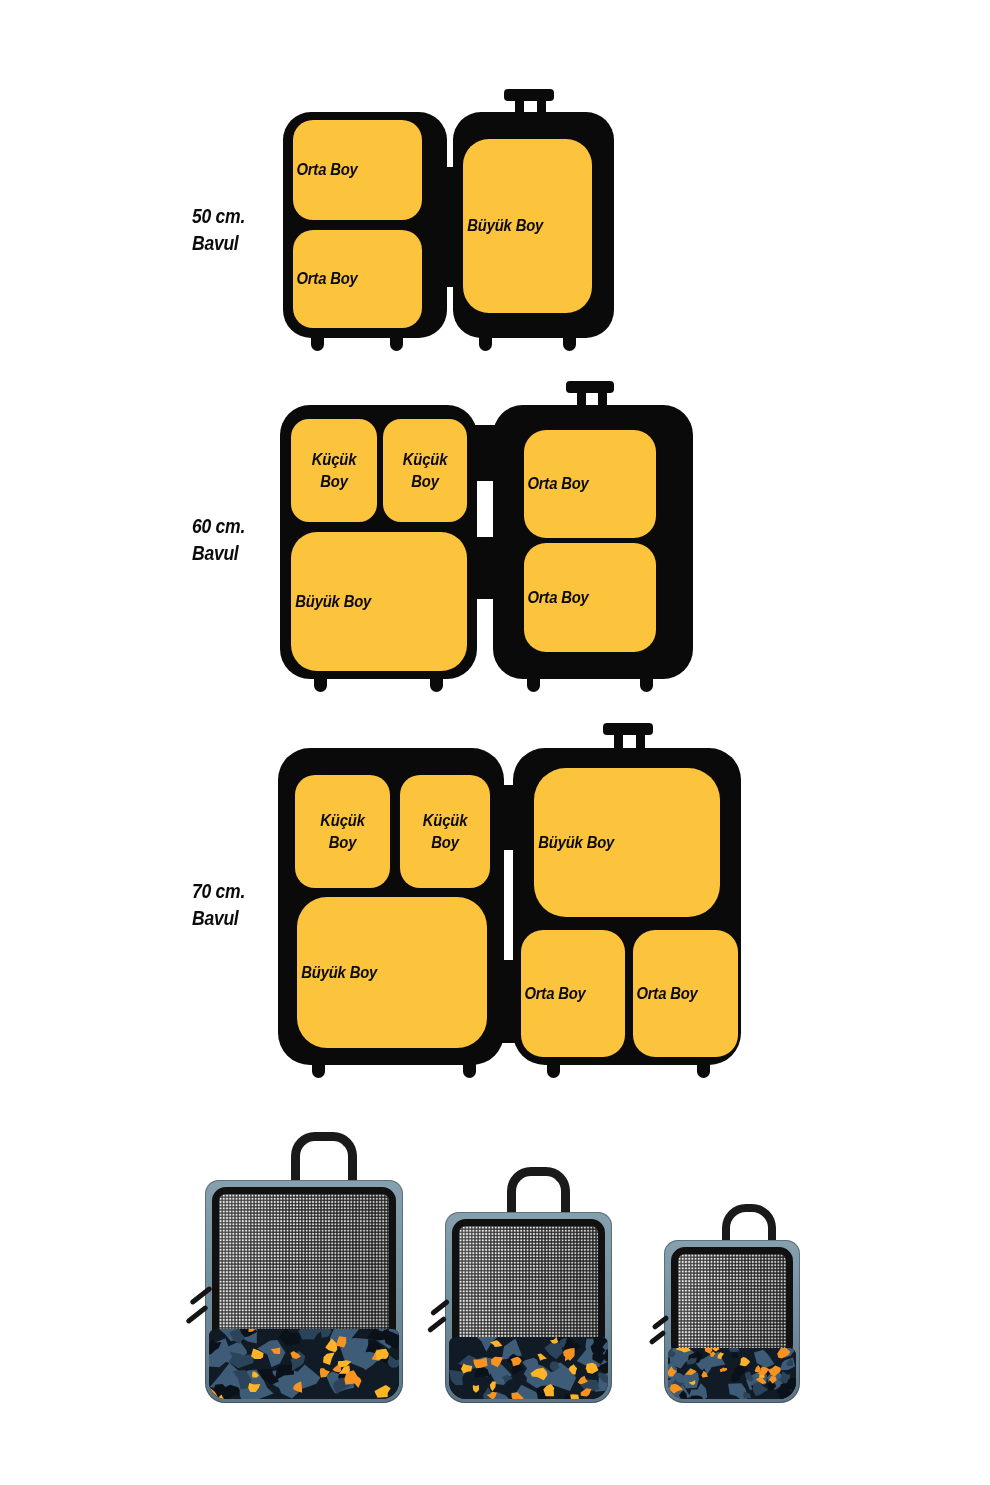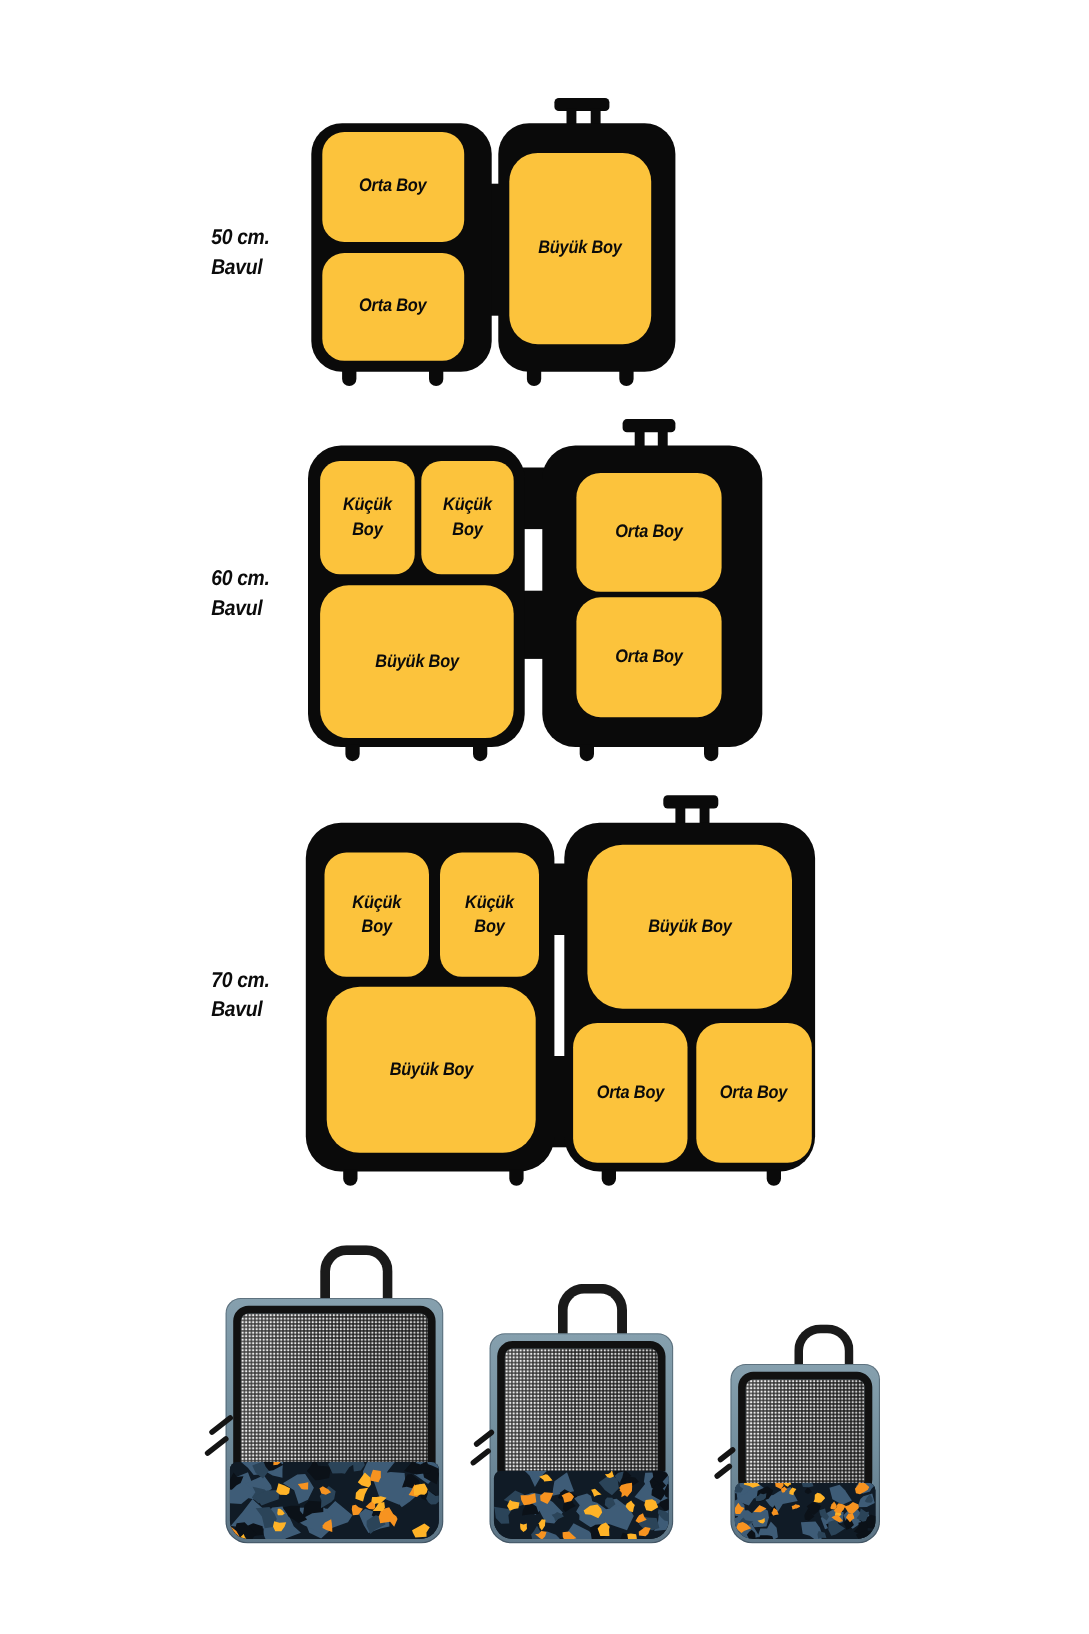--- a/index.html
+++ b/index.html
@@ -10,21 +10,21 @@
   .case-label{position:absolute;color:var(--text,#0B0B0B);font-style:italic;font-weight:700;
               font-size:19.5px;line-height:27px;transform:scaleX(.9);transform-origin:left top;
               letter-spacing:-.3px;white-space:nowrap;}
   .half{position:absolute;background:var(--suitcase,#0A0A0A);}
   .bridge{position:absolute;background:var(--suitcase,#0A0A0A);}
   .foot{position:absolute;width:13px;height:15px;background:var(--suitcase,#0A0A0A);
         border-radius:0 0 7px 7px;}
   .h-bar{position:absolute;height:12px;background:var(--suitcase,#0A0A0A);border-radius:4px;}
   .h-post{position:absolute;width:9px;height:17px;background:var(--suitcase,#0A0A0A);}
   .cube{position:absolute;background:var(--cube_fill,#FCC33C);display:flex;align-items:center;
-        justify-content:center;text-align:center;color:var(--text,#0B0B0B);
+        text-align:center;color:var(--text,#0B0B0B);
         font-style:italic;font-weight:700;font-size:16.5px;}
   .cube .cnd{transform:scaleX(.9);line-height:1.3;letter-spacing:-.2px;white-space:nowrap;}
   .cube.wrap2 .cnd{white-space:normal;padding:0 6px;}
 
   
   .bag-handle{position:absolute;border:9px solid #1A1A1A;border-bottom:none;
               border-radius:24px 24px 0 0;}
   .bag-body{position:absolute;background:linear-gradient(180deg,#86A0AE 0%,#74909F 45%,#5C7485 100%);
             border-radius:14px 14px 20px 20px;overflow:hidden;
             box-shadow:inset 0 0 0 1px rgba(20,30,40,.35);}

